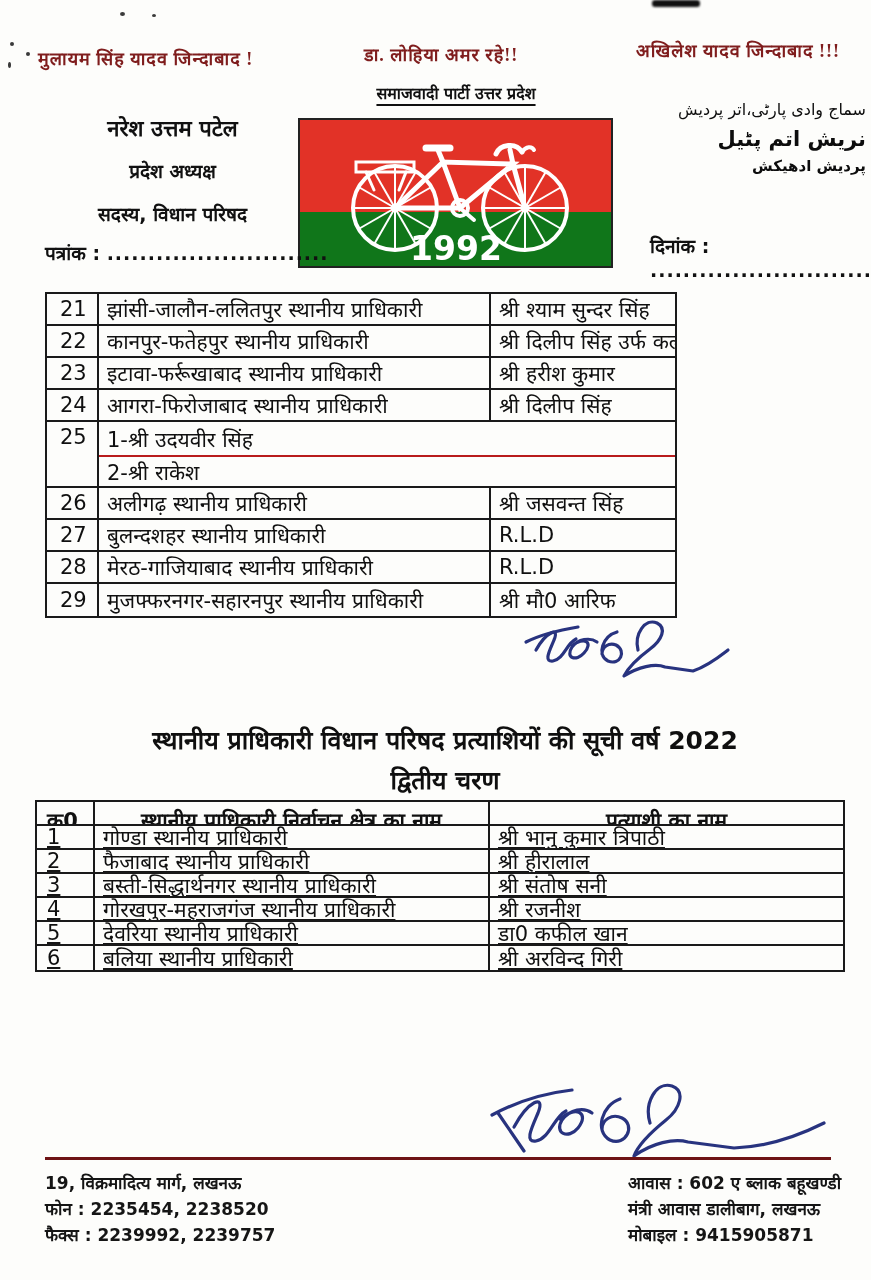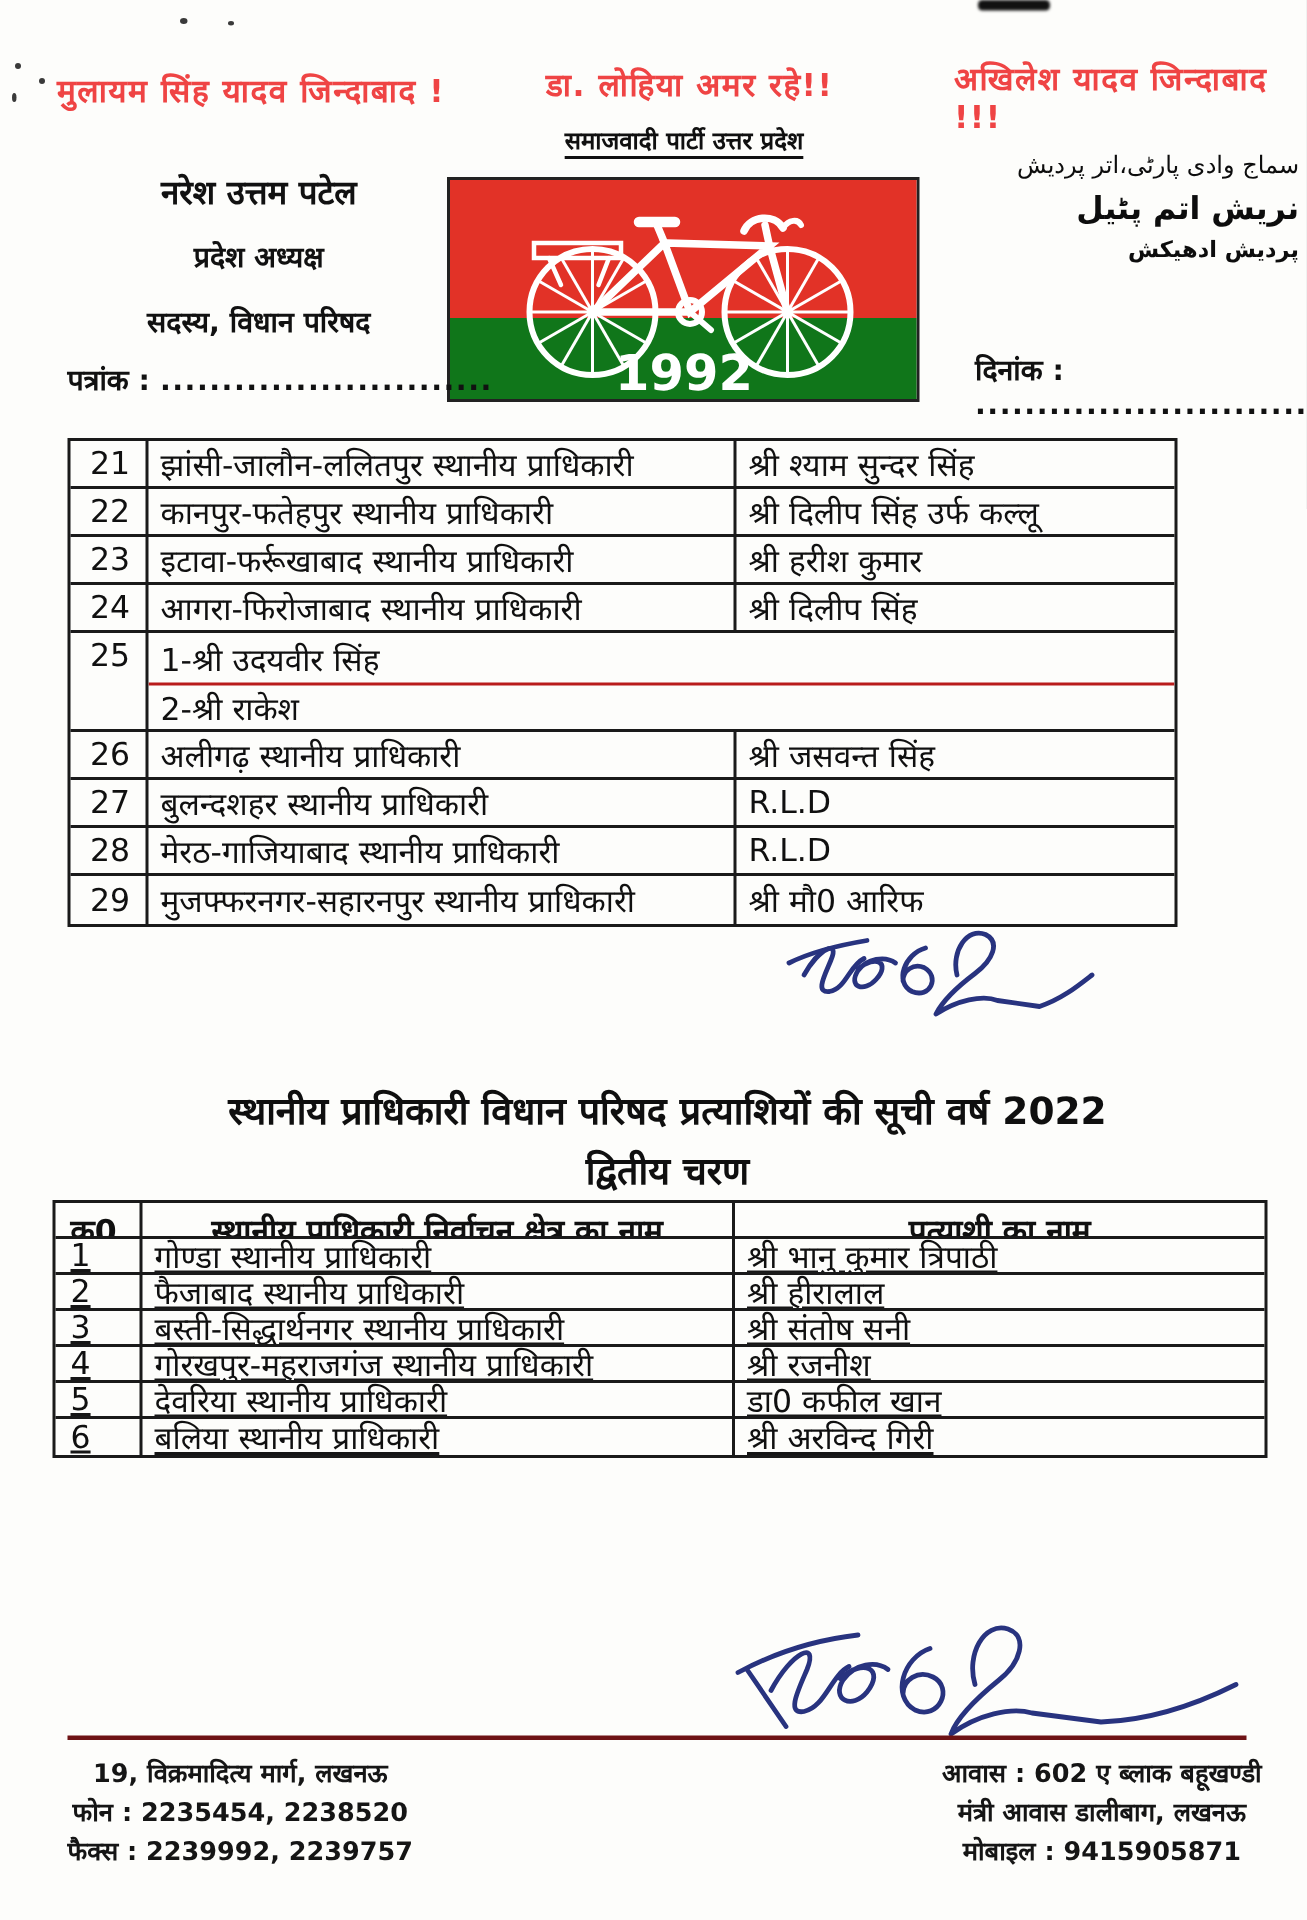--- a/index.html
+++ b/index.html
@@ -5,21 +5,21 @@
   * { box-sizing: border-box; margin: 0; padding: 0; }
   html,body { background:#e8e8e8; }
   body { font-family: "DejaVu Sans", sans-serif; }
   .page {
     position: relative; width: 871px; height: 1280px;
     background: #fdfdfb; overflow: hidden; margin: 0 auto;
     color:#161616;
   }
   .speck { position:absolute; background:#3a3a3a; border-radius:50%; }
   .smudge { position:absolute; background:#111; border-radius:3px; filter: blur(1px); }
-  .slogan { position:absolute; font-size:21px; font-weight:bold; color:#ef4444; letter-spacing:1px; }
+  .slogan { position:absolute; font-size:18px; font-weight:bold; color:#7f1d1d; letter-spacing:1px;font-family:Liberation Serif, serif; }
   .party-title { position:absolute; left:288px; top:82px; width:336px; text-align:center;
     font-size:16px; font-weight:bold; color:#101010;
     text-decoration: underline; text-underline-offset:5px; text-decoration-thickness:2px; }
   .flag { position:absolute; left:298px; top:118px; width:315px; height:150px;
     border:2px solid #222; }
   .flag-red { position:absolute; left:0; top:0; width:100%; height:63%; background:#e23227; }
   .flag-green { position:absolute; left:0; bottom:0; width:100%; height:37%; background:#10761a; }
   .flag svg { position:absolute; left:0; top:0; }
   .officer { position:absolute; left:55px; top:112px; width:235px; text-align:center; color:#111; }
   .officer-name { font-size:22px; font-weight:bold; margin-bottom:16px; }
@@ -31,21 +31,21 @@
   .fieldline { position:absolute; font-size:19px; font-weight:bold; color:#111; }
   .fieldline .dots { font-weight:bold; letter-spacing:1px; }
 
   .tbl { position:absolute; border:2px solid #1a1a1a; background:transparent; }
   .trow { display:flex; border-bottom:2px solid #1a1a1a; }
   .trow:last-child { border-bottom:none; }
   .cell { border-right:2px solid #1a1a1a; display:flex; align-items:center;
           padding:0 8px; font-size:21px; color:#101010; overflow:hidden; white-space:nowrap; }
   .cell:last-child { border-right:none; }
 
-  .t1 { left:45px; top:292px; width:740px;text-align:center; }
+  .t1 { left:45px; top:292px; width:632px;text-align:center; }
   .t1 .trow { height:32px; }
   .t1 .row-tall { height:66px; }
   .t1 .c-no { width:52px; padding-left:13px; }
   .t1 .c-const { width:392px; }
   .t1 .c-cand { flex:1; }
   .v-top { align-items:flex-start; padding-top:3px; }
   .c-split { flex:1; flex-direction:column; align-items:stretch; padding:0; }
   .c-split .half { height:33px; display:flex; align-items:center; padding:0 8px; }
   .c-split .half2 { border-top:2px solid #b91c1c; height:31px; }
 
@@ -61,21 +61,21 @@
   .t2 .c-no { width:58px; padding-left:10px; }
   .t2 .c-const { width:395px; }
   .t2 .c-cand { flex:1; }
   .hcell { align-items:flex-start; padding-top:4px; font-weight:bold; }
   .hcell .u { text-decoration:underline; text-underline-offset:4px; text-decoration-thickness:2px; }
   .hc1 { flex-direction:column; align-items:flex-start; justify-content:flex-start; gap:6px; }
   .hc-center { justify-content:center; }
 
   .footer-rule { position:absolute; left:45px; top:1157px; width:786px; height:3px; background:#6e1315; }
   .footer { position:absolute; font-size:17px; font-weight:bold; color:#151515; line-height:26px; }
-  .footer div { white-space:nowrap;text-align:center; }
+  .footer div { white-space:nowrap; }
 </style>
 </head>
 <body>
 
 <div class="page">
 
   <div class="smudge" style="left:652px;top:0;width:48px;height:7px;"></div>
   <div class="speck" style="left:120px;top:12px;width:5px;height:4px;"></div>
   <div class="speck" style="left:152px;top:14px;width:4px;height:3px;"></div>
   <div class="speck" style="left:10px;top:42px;width:4px;height:4px;"></div>

